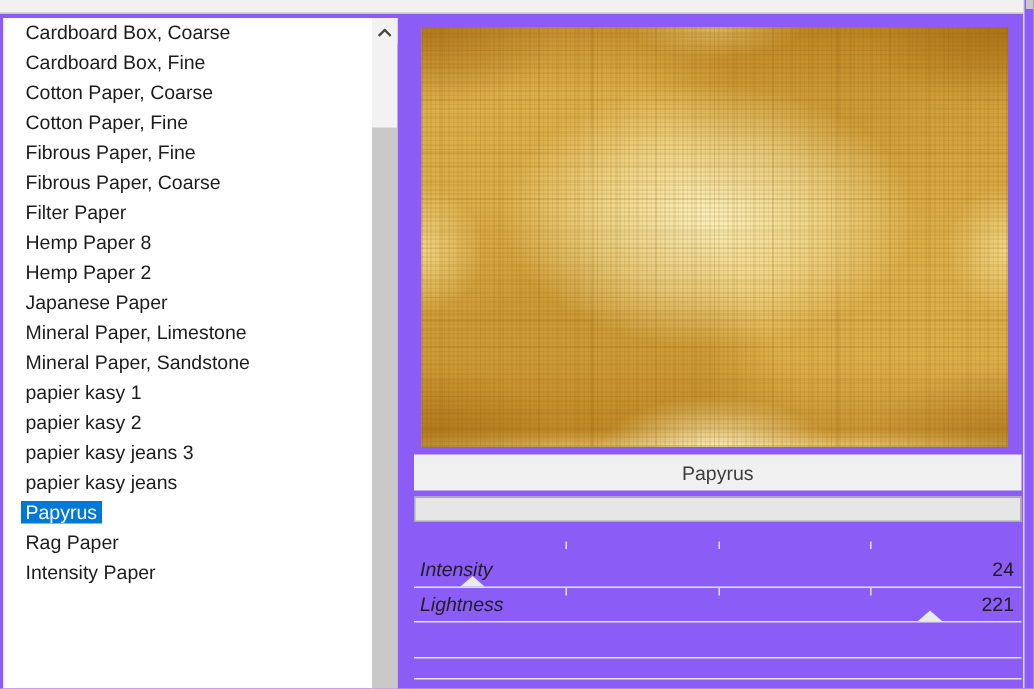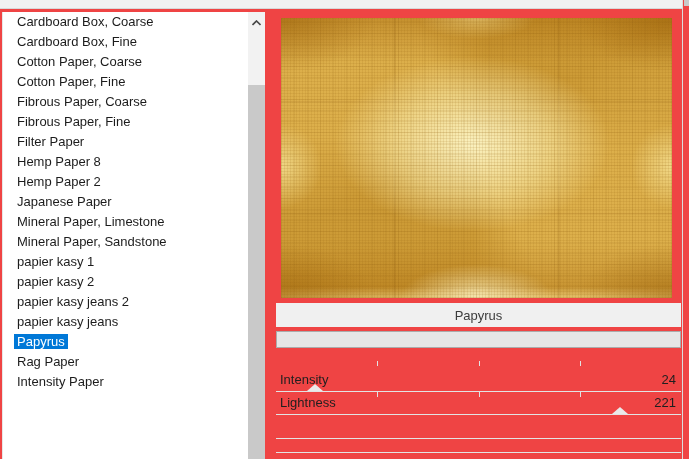--- a/index.html
+++ b/index.html
@@ -1,17 +1,17 @@
 <!DOCTYPE html>
 <html><head>
 <meta charset="utf-8">
 <style>
   html,body{margin:0;padding:0;}
   body{font-family:"Liberation Sans","DejaVu Sans",sans-serif;}
-  .screen{position:relative;width:689px;height:459px;background:#ef4444;overflow:hidden;}
+  .screen{position:relative;width:689px;height:459px;background:#8b5cf6;overflow:hidden;}
 
   
   .top-band{position:absolute;left:0;top:0;width:682px;height:8px;background:#f1f1f1;border-bottom:1px solid #d8d8d8;}
   .right-vline{position:absolute;left:682px;top:0;width:1px;height:459px;background:#dcdcdc;}
   .corner-box{position:absolute;left:684px;top:0;width:5px;height:6px;background:#c9c9c9;}
 
   
   .list-box{position:absolute;left:2px;top:12px;width:246px;height:447px;background:#ffffff;border-left:1px solid #e7e7e7;overflow:hidden;}
   .list-row{height:20px;line-height:20px;font-size:13px;color:#1c1c1c;white-space:nowrap;padding-left:11px;cursor:default;}
   .list-row .lbl{padding:0 3px;}
@@ -48,51 +48,51 @@
   .name-bar{position:absolute;left:276px;top:303px;width:405px;height:24px;background:#f0f0f0;
     display:flex;align-items:center;justify-content:center;font-size:13px;color:#3c3c3c;}
   .progress{position:absolute;left:276px;top:331px;width:403px;height:15px;background:#e6e6e6;border:1px solid #ababab;}
 
   .rows{position:absolute;left:276px;top:361px;width:405px;}
   .p-row{position:relative;border-bottom:1px solid #e3e3e3;font-size:13px;color:#1f1f1f;}
   .p-row.r1{height:30px;}
   .p-row.r2{height:22px;}
   .p-row.r3{height:23px;}
   .p-row.r4{height:13px;}
-  .p-row .plabel{position:absolute;left:4px;bottom:4px;}
+  .p-row .plabel{position:absolute;left:4px;bottom:4px;font-style:italic;}
   .p-row .pvalue{position:absolute;right:5px;bottom:4px;}
   .tick{position:absolute;top:0;width:1px;height:5px;background:#e2e2e2;}
   .tick.t25{left:25%;} .tick.t50{left:50%;} .tick.t75{left:75%;}
   .thumb-tri{position:absolute;bottom:0;width:0;height:0;border-left:8px solid transparent;border-right:8px solid transparent;border-bottom:7px solid #eaeaea;}
 </style>
 </head>
 <body>
 
 <div class="screen">
 
   <div class="top-band"></div>
   <div class="right-vline"></div>
   <div class="corner-box"></div>
 
   <div class="list-box">
       <div class="list-row"><span class="lbl">Cardboard Box, Coarse</span></div>
       <div class="list-row"><span class="lbl">Cardboard Box, Fine</span></div>
       <div class="list-row"><span class="lbl">Cotton Paper, Coarse</span></div>
       <div class="list-row"><span class="lbl">Cotton Paper, Fine</span></div>
+      <div class="list-row"><span class="lbl">Fibrous Paper, Fine</span></div>
       <div class="list-row"><span class="lbl">Fibrous Paper, Coarse</span></div>
-      <div class="list-row"><span class="lbl">Fibrous Paper, Fine</span></div>
       <div class="list-row"><span class="lbl">Filter Paper</span></div>
       <div class="list-row"><span class="lbl">Hemp Paper 8</span></div>
       <div class="list-row"><span class="lbl">Hemp Paper 2</span></div>
       <div class="list-row"><span class="lbl">Japanese Paper</span></div>
       <div class="list-row"><span class="lbl">Mineral Paper, Limestone</span></div>
       <div class="list-row"><span class="lbl">Mineral Paper, Sandstone</span></div>
       <div class="list-row"><span class="lbl">papier kasy 1</span></div>
       <div class="list-row"><span class="lbl">papier kasy 2</span></div>
-      <div class="list-row"><span class="lbl">papier kasy jeans 2</span></div>
+      <div class="list-row"><span class="lbl">papier kasy jeans 3</span></div>
       <div class="list-row"><span class="lbl">papier kasy jeans</span></div>
       <div class="list-row selected"><span class="lbl">Papyrus</span></div>
       <div class="list-row"><span class="lbl">Rag Paper</span></div>
       <div class="list-row"><span class="lbl">Intensity Paper</span></div>
     </div>
 
   <div class="scrollbar">
     <div class="scroll-up">
       <span>
         <svg width="9" height="6" viewBox="0 0 9 6">

